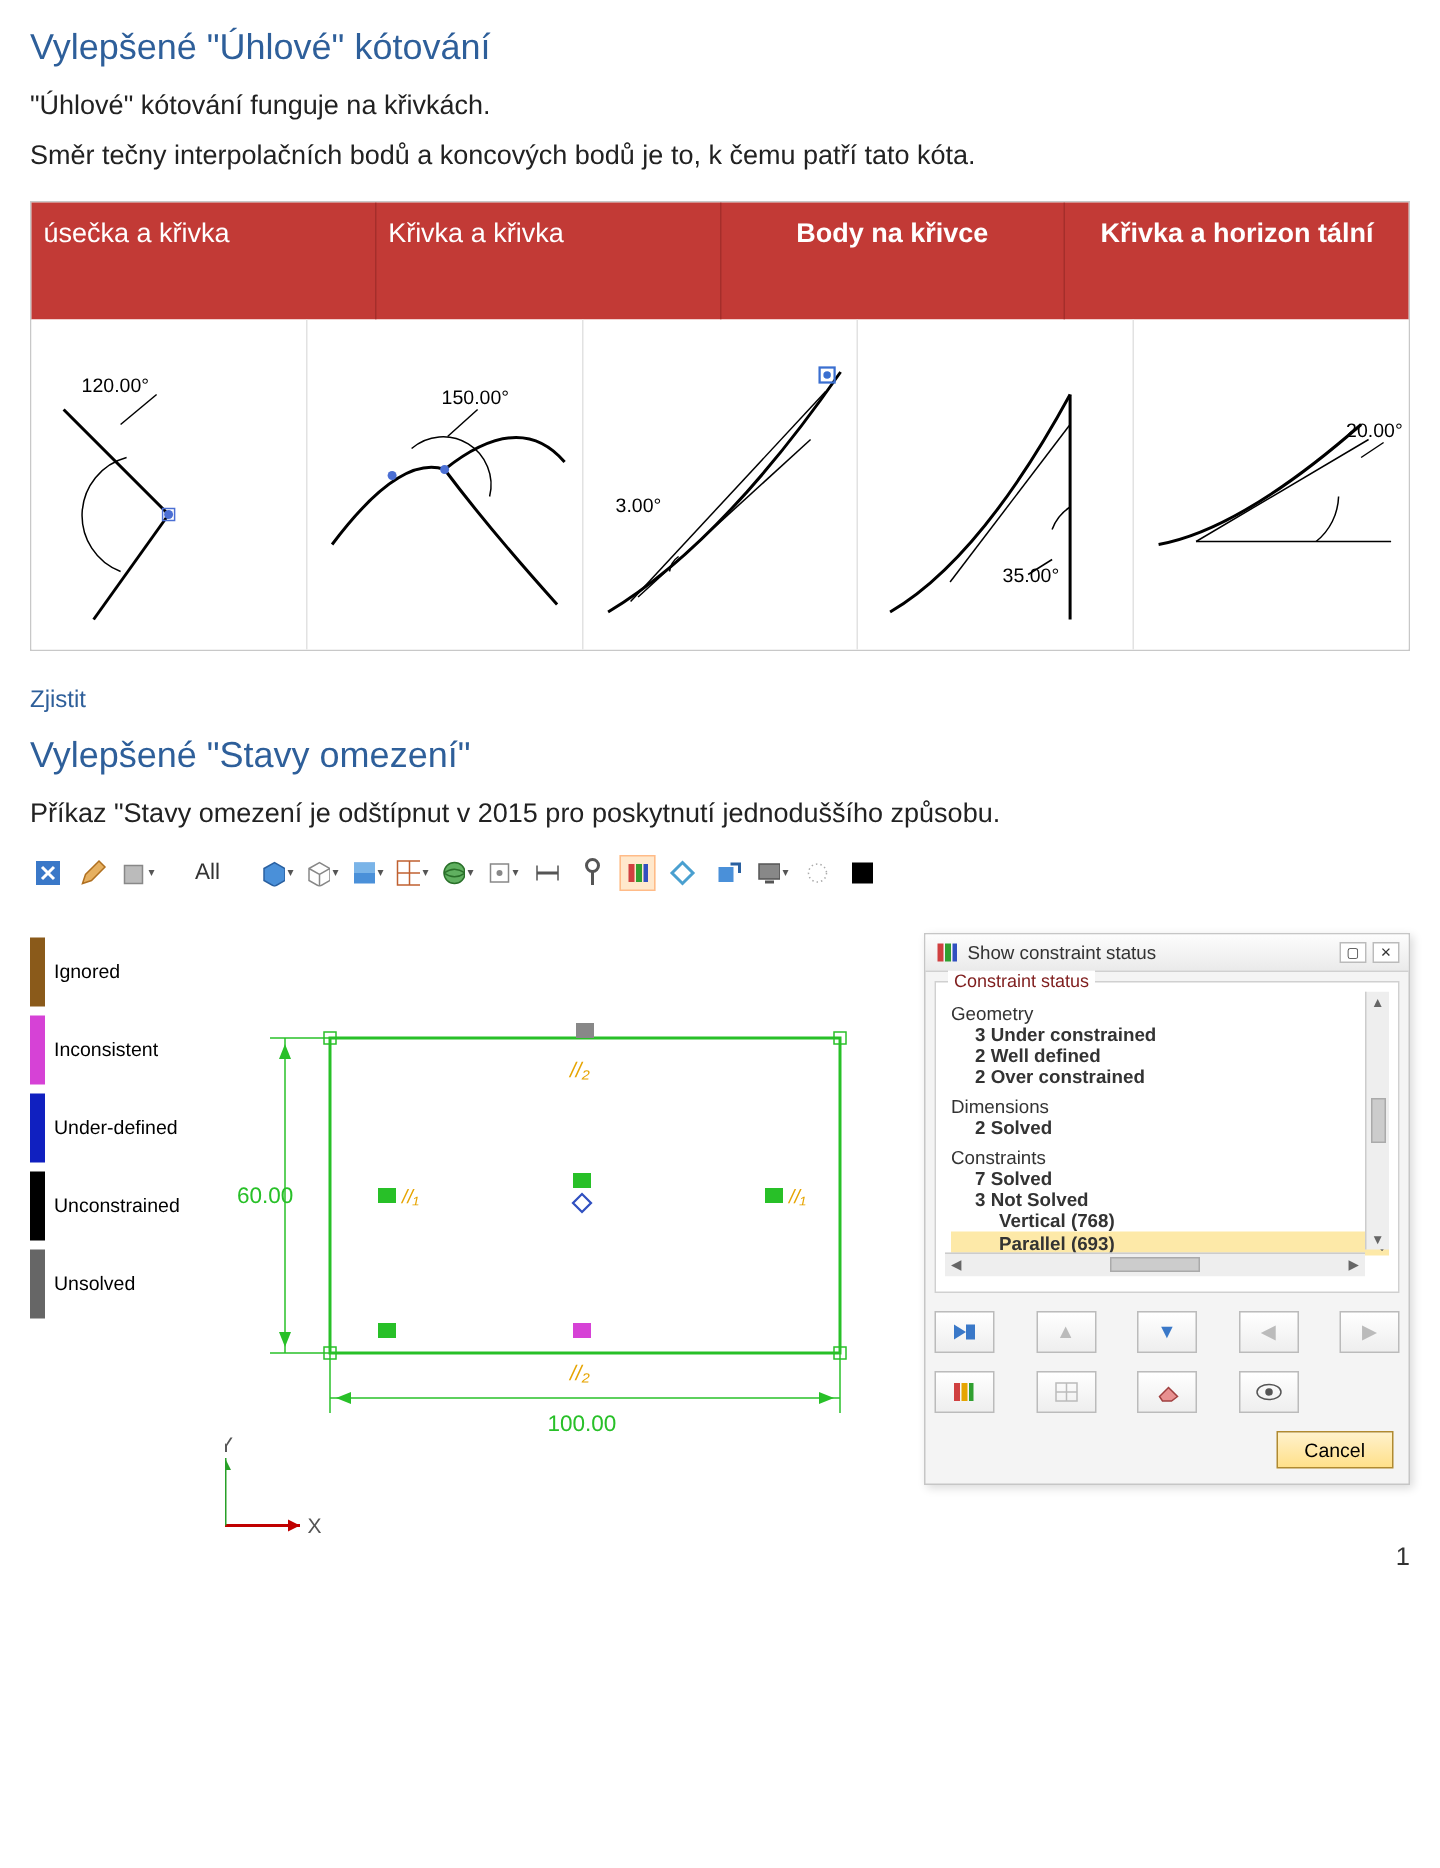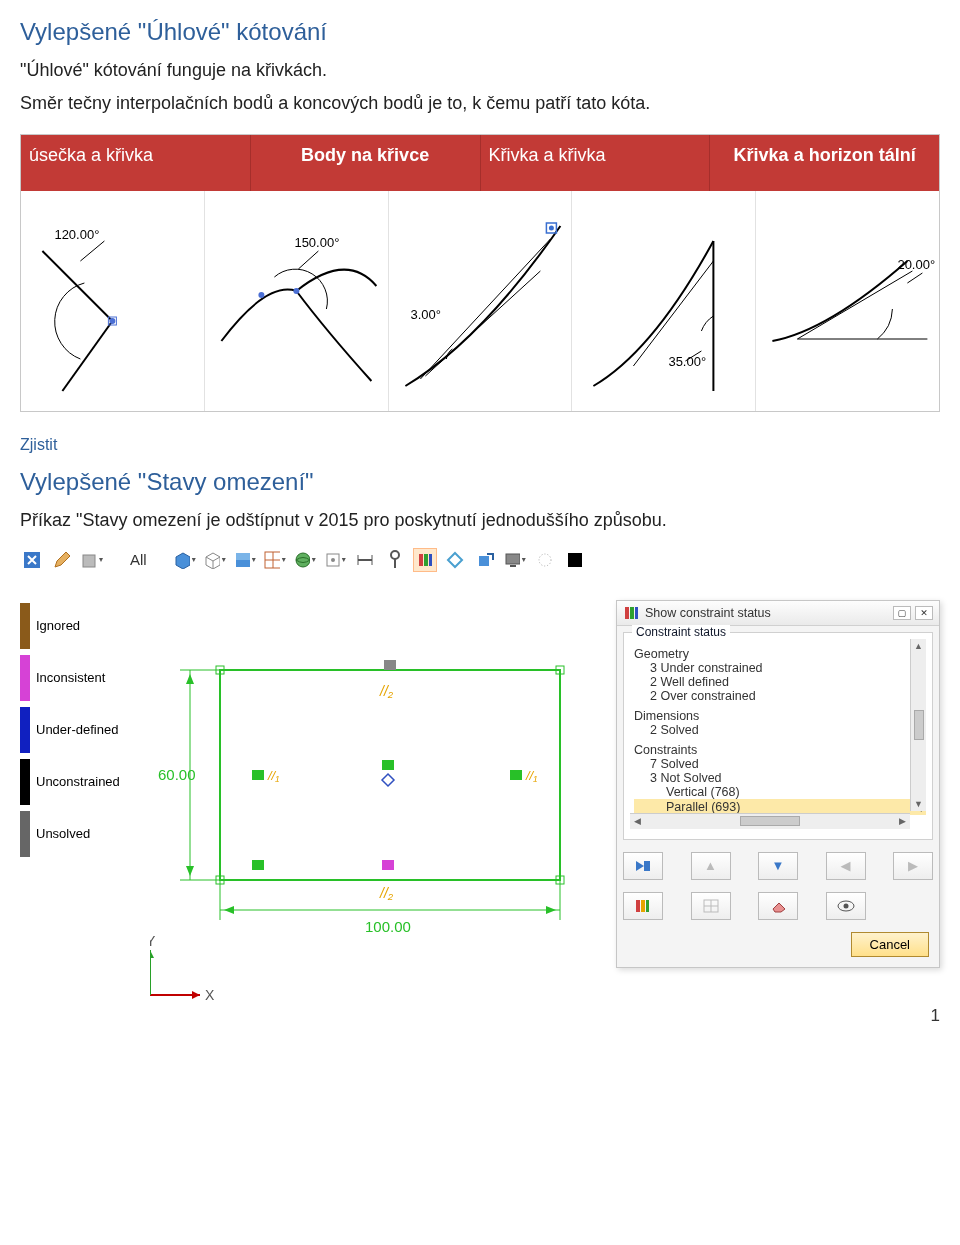--- a/index.html
+++ b/index.html
@@ -24,21 +24,21 @@
     margin-bottom: 8px;
   }
   .table-wrap {
     margin-top: 18px;
     border: 1px solid #c8c8c8;
   }
   .table-header {
     display: flex;
     background: #c23a36;
     color: #fff;
-    height: 56px;
+    height: 78px;
     overflow: hidden;
   }
   .th {
     flex: 1 1 0;
     padding: 10px 8px 0 8px;
     font-size: 18px;
     line-height: 1.2;
     text-align: left;
     border-right: 1px solid #a52e2b;
   }
@@ -144,30 +144,30 @@
   }
   .dlg-group {
     margin: 6px;
     border: 1px solid #d0d0d0;
     padding: 6px 6px 10px 6px;
     background: #fff;
     position: relative;
   }
   .dlg-group-label {
     position: absolute; top: -8px; left: 8px;
-    background: #fff; padding: 0 4px; font-size: 12px; color: #0f172a;
+    background: #fff; padding: 0 4px; font-size: 12px; color: #7f1d1d;
   }
   .dlg-list {
     height: 190px;
     overflow: hidden;
     position: relative;
   }
   .dlg-list-inner { padding: 2px 0 0 4px; }
   .dlg-cat { margin-top: 6px; }
-  .dlg-sub { padding-left: 16px; }
+  .dlg-sub { padding-left: 16px; font-weight: bold; }
   .dlg-list .hilite {
     background: #fde9a8;
     padding: 0 2px;
   }
   .dlg-scroll {
     position: absolute; right: 0; top: 0; bottom: 18px; width: 16px;
     background: #eee; border-left: 1px solid #ccc;
     display: flex; flex-direction: column; justify-content: space-between; align-items: center;
   }
   .dlg-scroll .arr { font-size: 9px; color: #666; padding: 2px 0; }
@@ -209,22 +209,22 @@
 </head>
 <body>
 
 <h2 class="section-title">Vylepšené "Úhlové" kótování</h2>
 <p class="body-text">"Úhlové" kótování funguje na křivkách.</p>
 <p class="body-text">Směr tečny interpolačních bodů a koncových bodů je to, k čemu patří tato kóta.</p>
 
 <div class="table-wrap">
   <div class="table-header">
     <div class="th">úsečka a křivka</div>
+    <div class="th">Křivka a křivka</div>
     <div class="th center th-bold">Body na křivce</div>
-    <div class="th">Křivka a křivka</div>
     <div class="th center th-bold">Křivka a horizon tální</div>
   </div>
   <div class="table-body">
 
     <div class="td">
       <svg viewBox="0 0 180 220">
         <path class="thick" d="M20 60 L90 130"></path>
         <path class="thick" d="M90 130 L40 200"></path>
         <path class="thin" d="M62 92 A40 40 0 0 0 58 168"></path>
         <circle cx="90" cy="130" r="3" fill="#4b6fd4"></circle>

